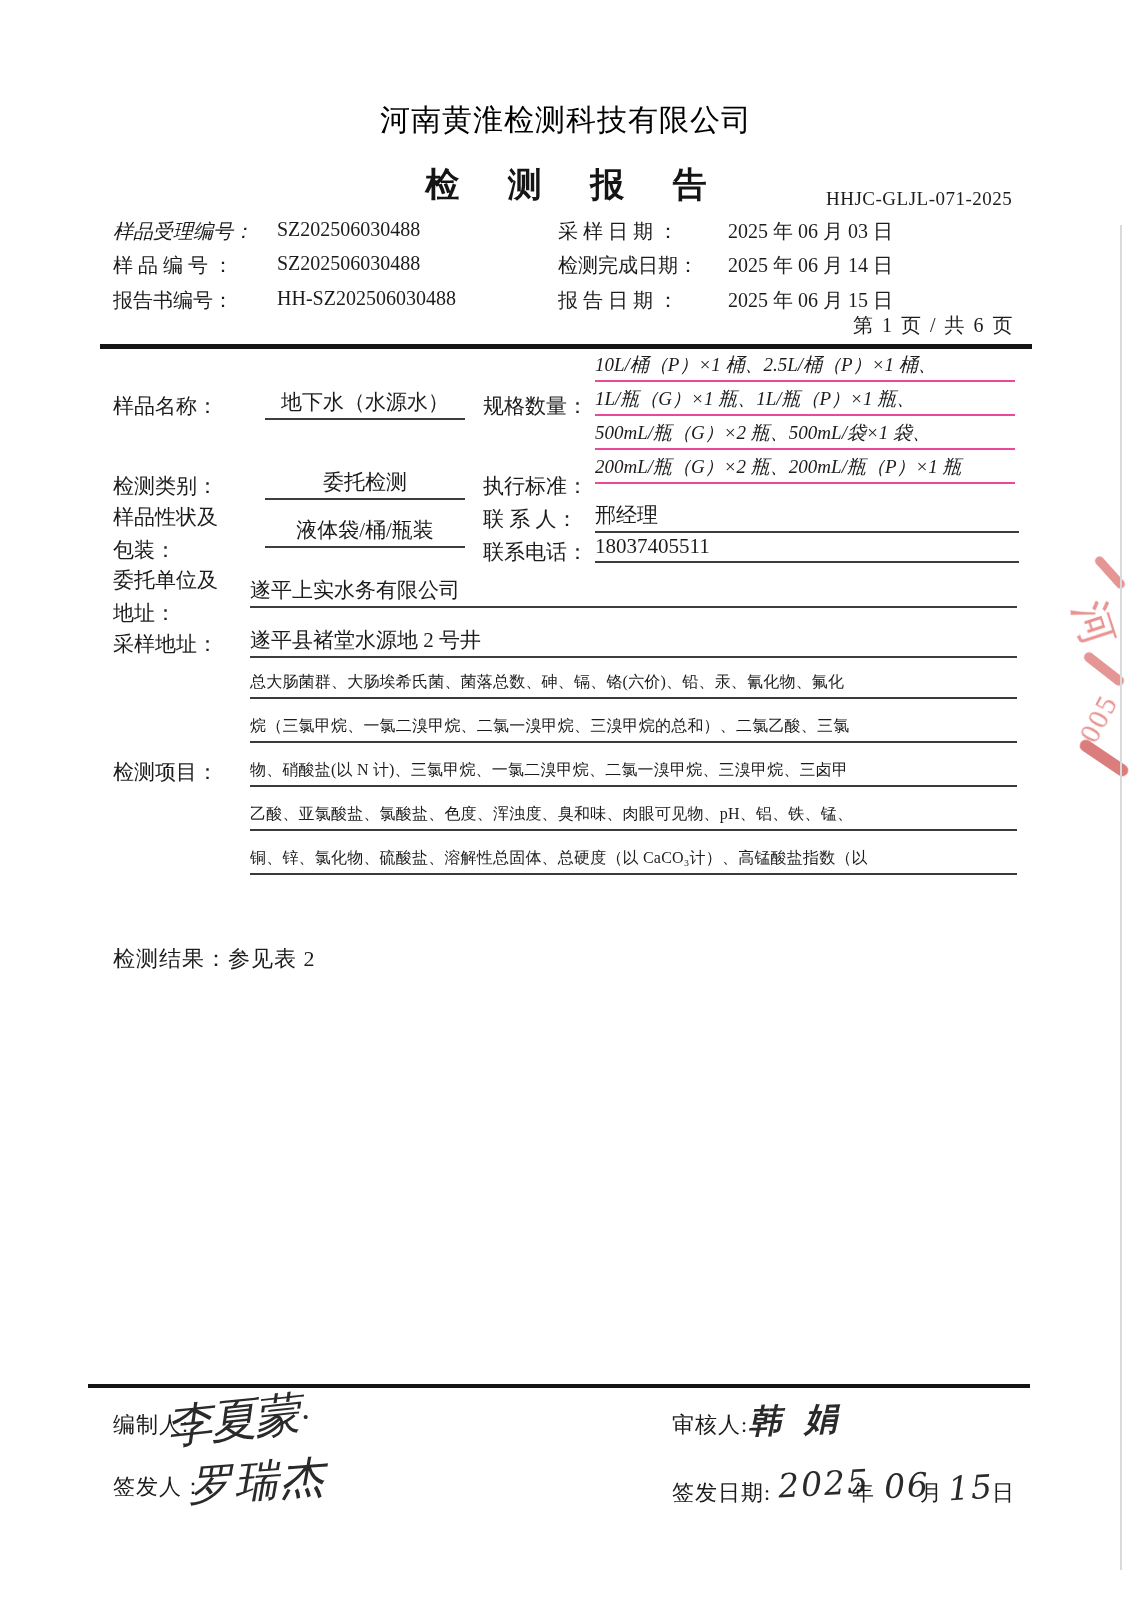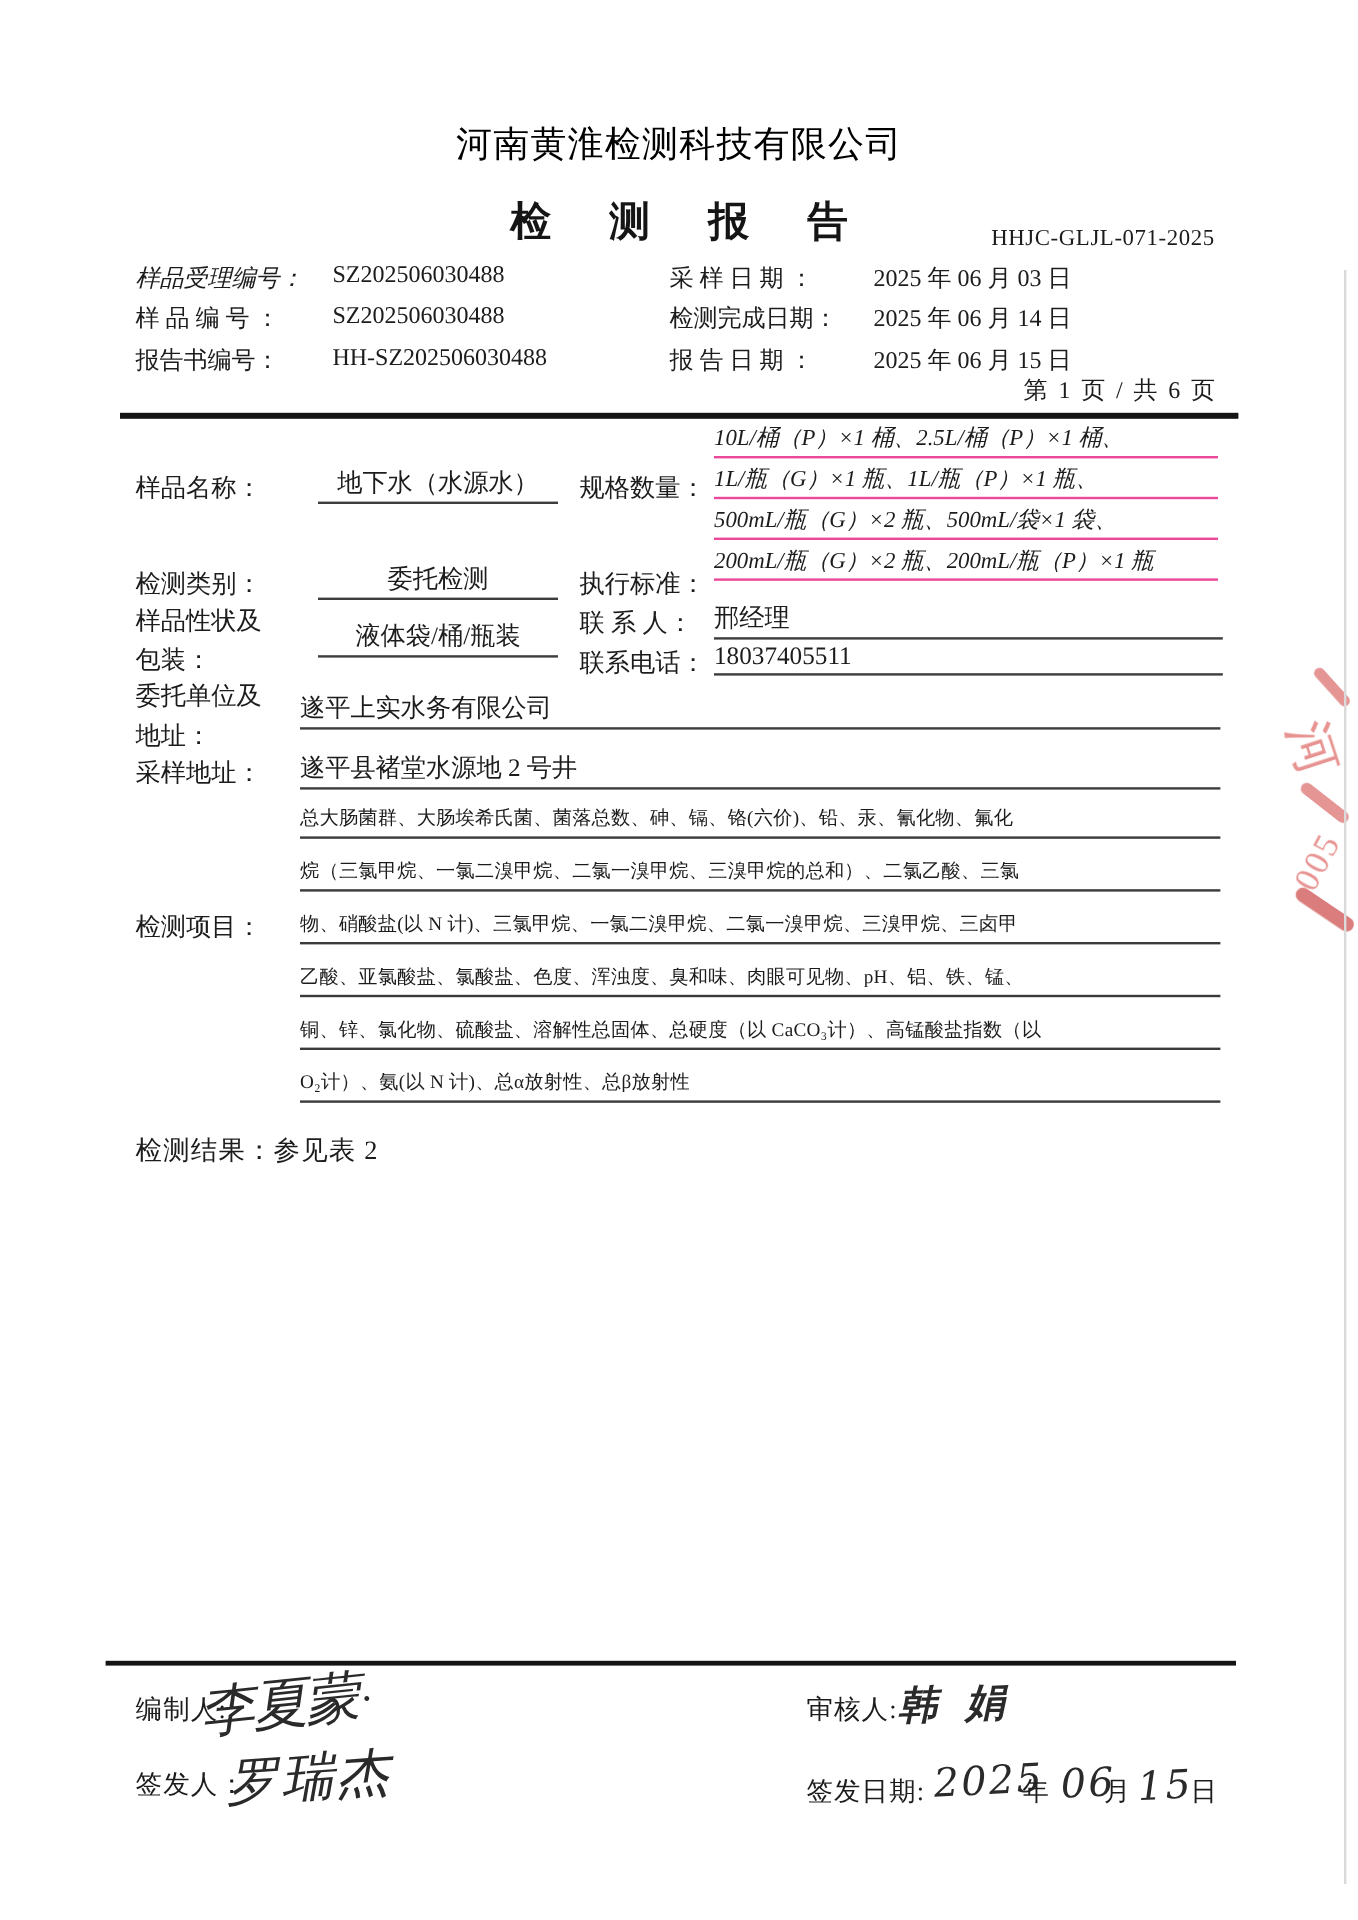--- a/index.html
+++ b/index.html
@@ -97,21 +97,20 @@
   <div class="abs lbl2" style="top:630px;left:113px;">采样地址：</div>
   <div class="abs lbl2 uline" style="top:626px;left:250px;width:767px;">遂平县褚堂水源地 2 号井</div>
 
   <div class="abs lbl2" style="top:758px;left:113px;">检测项目：</div>
   <div class="abs" style="top:655px;left:250px;width:767px;">
     <div class="item-line">总大肠菌群、大肠埃希氏菌、菌落总数、砷、镉、铬(六价)、铅、汞、氰化物、氟化</div>
     <div class="item-line">烷（三氯甲烷、一氯二溴甲烷、二氯一溴甲烷、三溴甲烷的总和）、二氯乙酸、三氯</div>
     <div class="item-line">物、硝酸盐(以 N 计)、三氯甲烷、一氯二溴甲烷、二氯一溴甲烷、三溴甲烷、三卤甲</div>
     <div class="item-line">乙酸、亚氯酸盐、氯酸盐、色度、浑浊度、臭和味、肉眼可见物、pH、铝、铁、锰、</div>
     <div class="item-line">铜、锌、氯化物、硫酸盐、溶解性总固体、总硬度（以 CaCO₃计）、高锰酸盐指数（以</div>
-    <div class="item-line">O₂计）、氨(以 N 计)、总α放射性、总β放射性</div>
   </div>
 
   <div class="abs result" style="top:944px;left:113px;">
     <span>检测结果：</span><span>参见表 2</span>
   </div>
 
   <div class="abs rule-thick" style="top:1384px;left:88px;width:942px;height:4px;"></div>
 
   <div class="abs foot-lbl" style="top:1410px;left:113px;">编制人:</div>
   <div class="abs hand sig1" style="top:1390px;left:166px;">李夏蒙</div>

